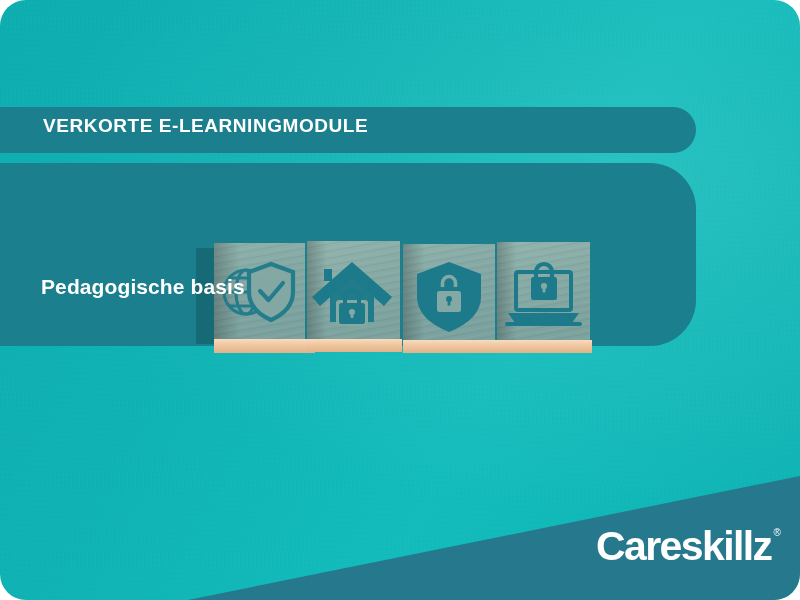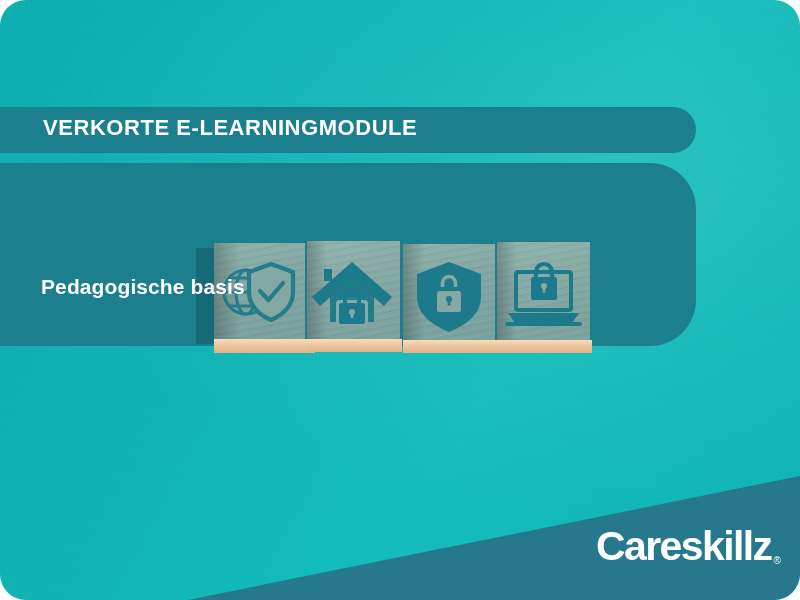--- a/index.html
+++ b/index.html
@@ -34,21 +34,21 @@
     border-radius:23px;
   }
   #title-panel{
     left:-70px;top:163px;width:766px;height:183px;
     border-radius:46px;
   }
 
   
   #eyebrow-text{
     position:absolute;left:43px;top:115px;
-    font-size:22px;font-weight:bold;letter-spacing:.55px;
+    font-size:19px;font-weight:bold;letter-spacing:.55px;
     color:#ffffff;white-space:nowrap;
     z-index:6;
   }
   #main-title{
     position:absolute;left:41px;top:192px;
     font-size:51px;font-weight:bold;line-height:56px;
     letter-spacing:-.6px;color:#ffffff;white-space:nowrap;
     z-index:6;
   }
   #subtitle{
@@ -57,21 +57,21 @@
     color:#ffffff;white-space:nowrap;
     z-index:6;
   }
 
   
   #blocks{position:absolute;left:0;top:0;width:800px;height:600px;z-index:4;}
 
   
   #logo{
     position:absolute;left:596px;top:524px;z-index:8;
-    display:flex;align-items:flex-end;
+    display:flex;align-items:flex-start;
   }
   #logo-word{
     font-size:41px;font-weight:bold;color:#ffffff;
     letter-spacing:-1.6px;line-height:44px;white-space:nowrap;
   }
   #logo-tm{
     font-size:10px;color:#ffffff;line-height:14px;margin-left:2px;margin-top:2px;
   }
 </style>
 </head>

